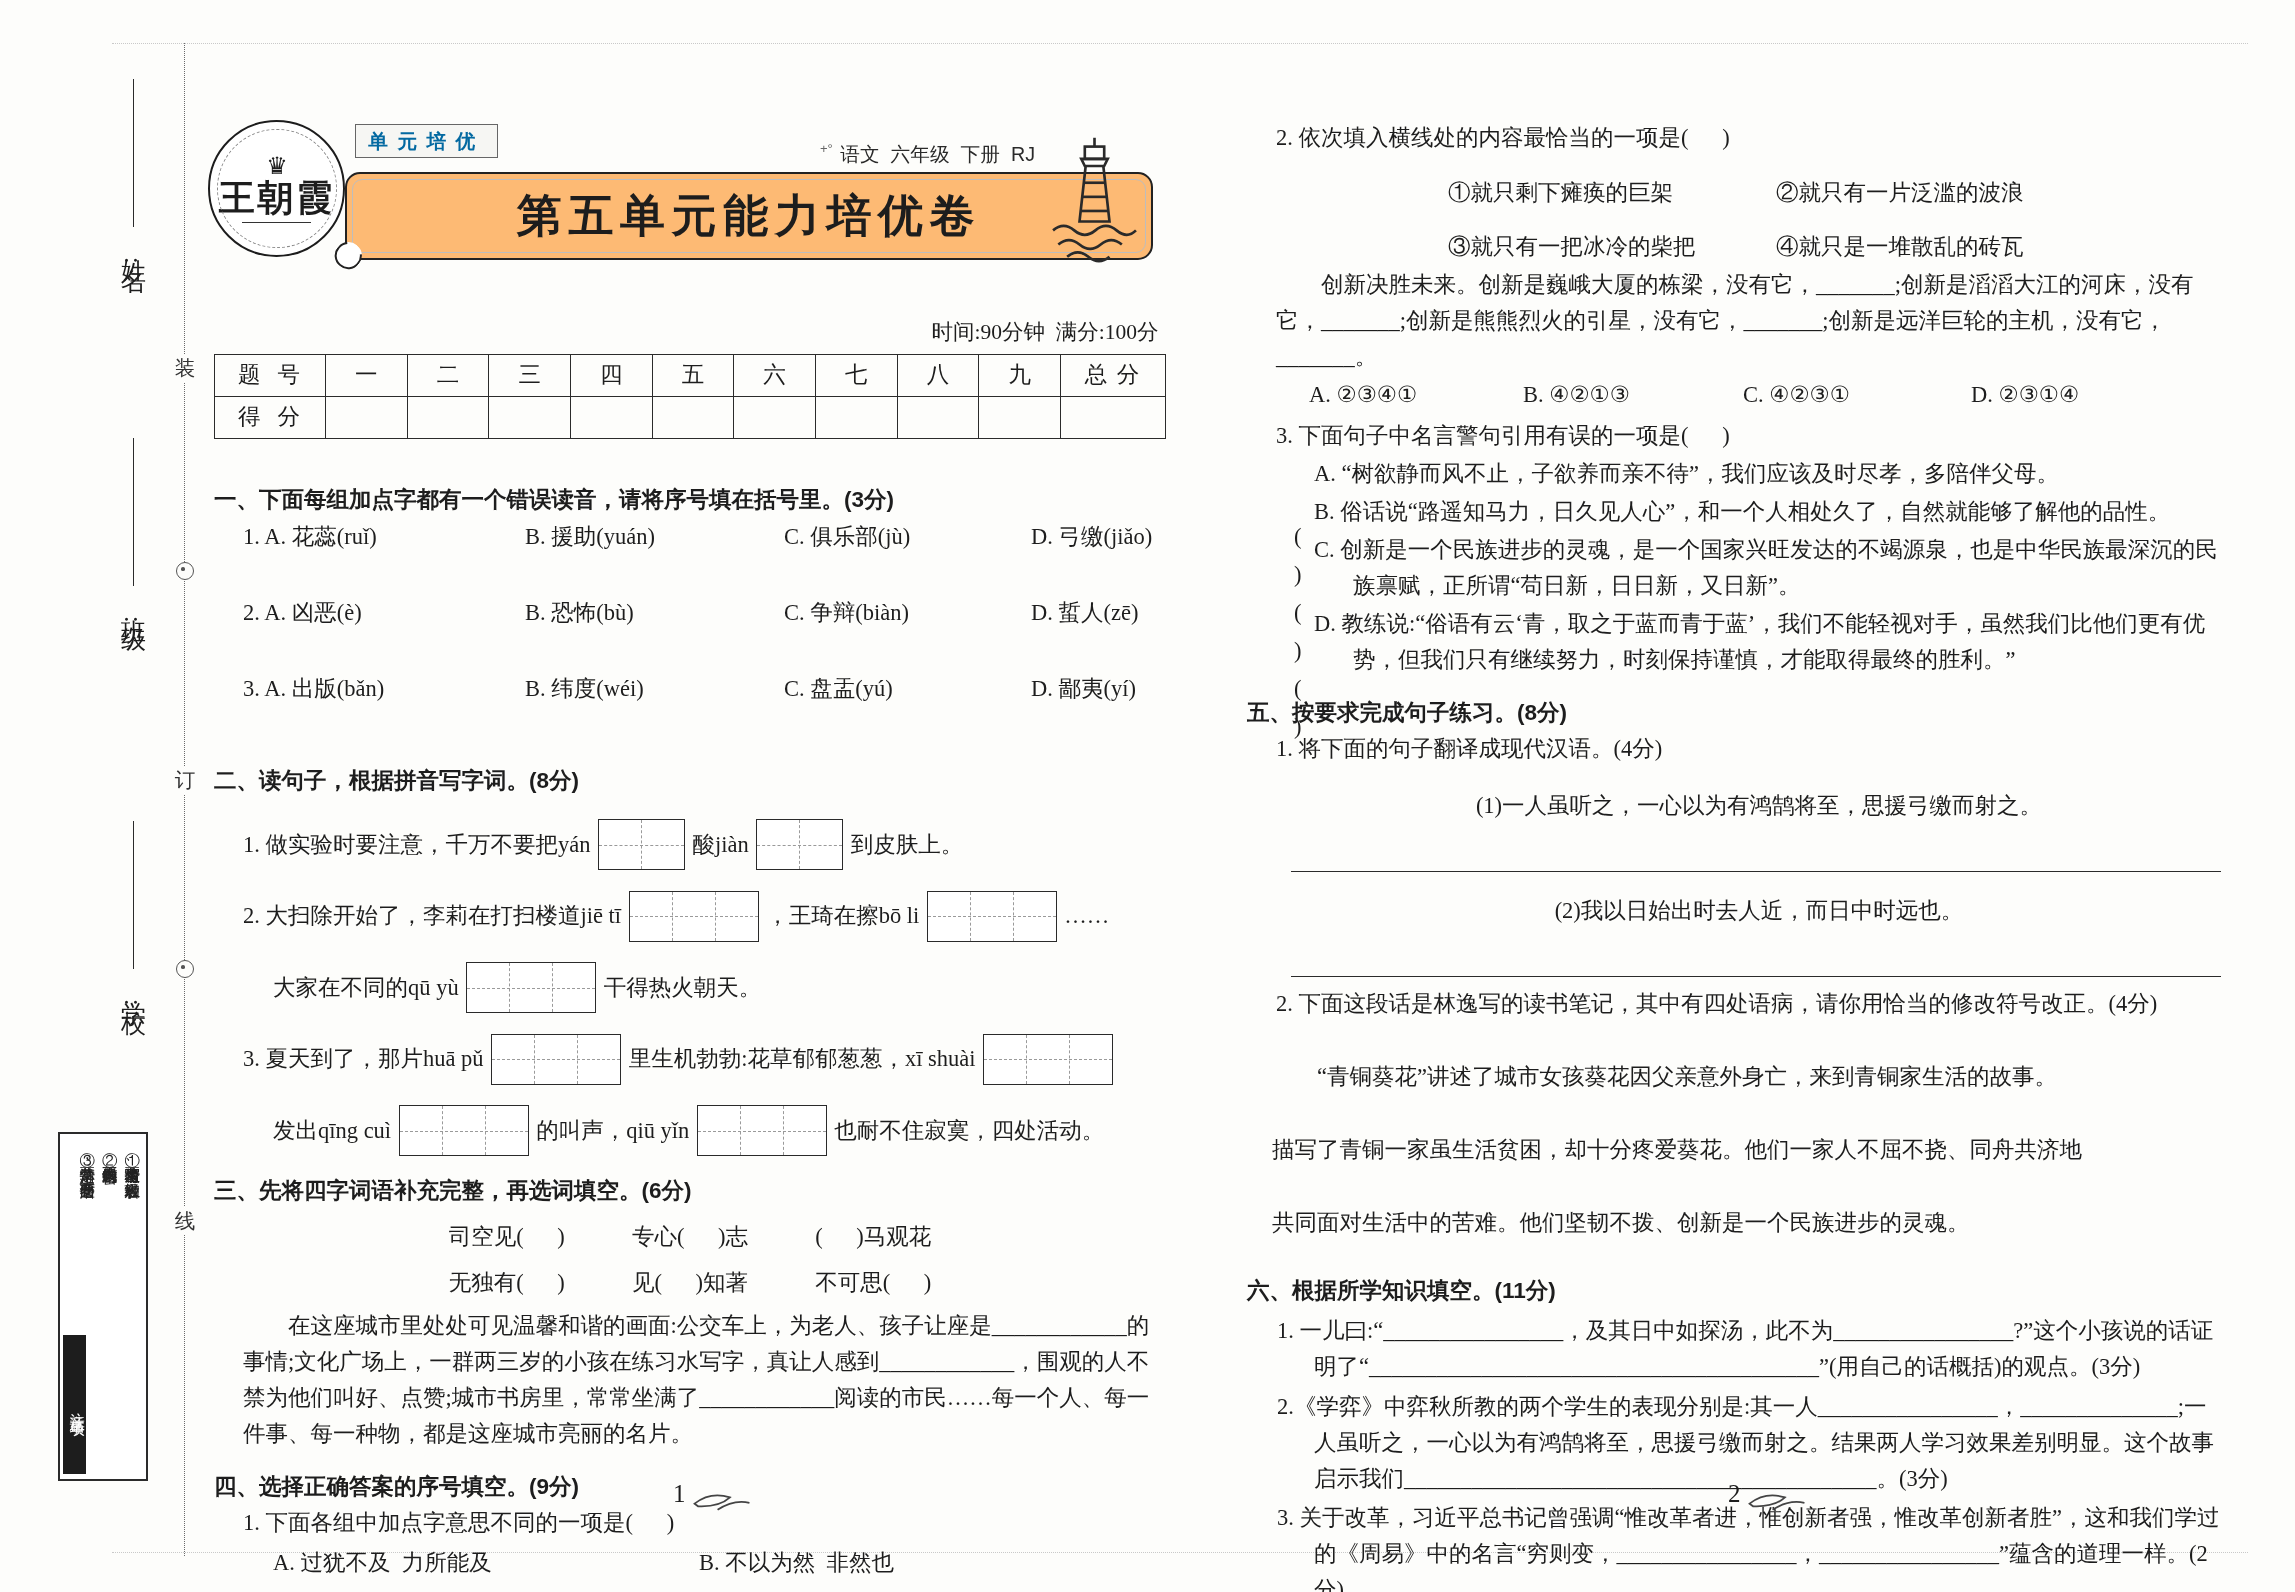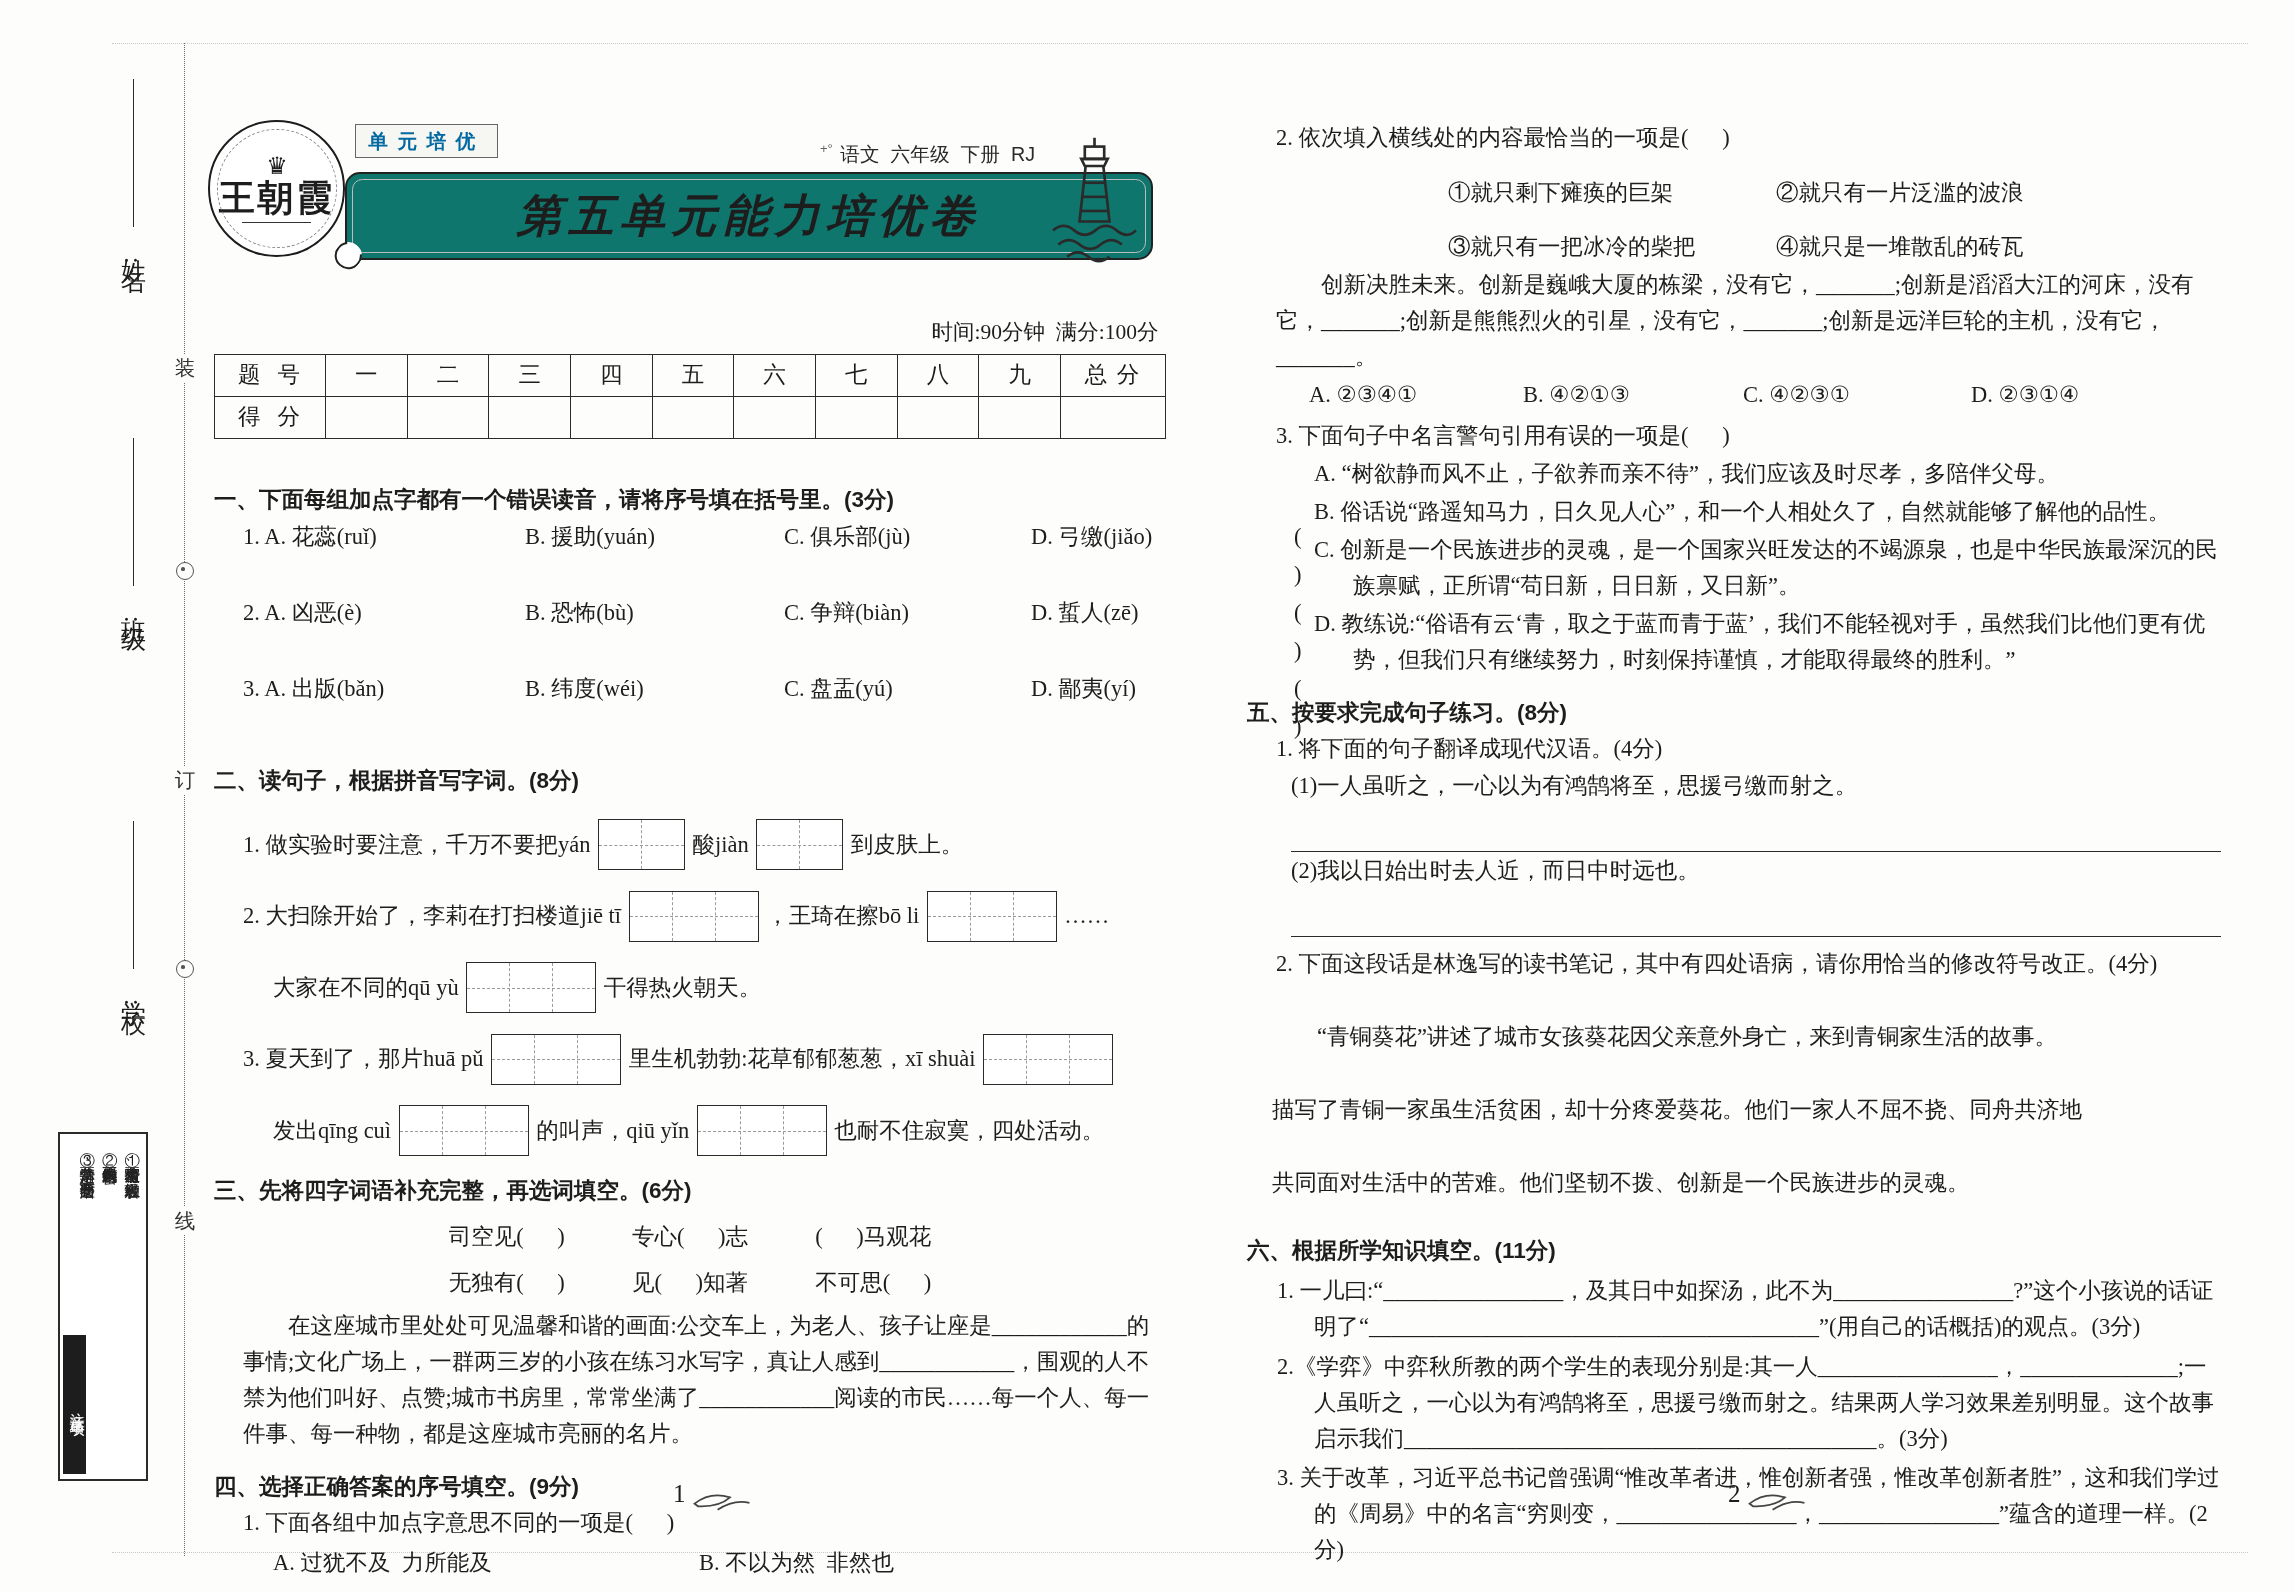--- a/index.html
+++ b/index.html
@@ -39,41 +39,41 @@
   .badge::after{content:"";position:absolute;inset:6.6px;border:1.4px dashed #8a8a8a;border-radius:50%;}
   .badge-crown{font-size:24px;line-height:24px;font-family:"DejaVu Sans",sans-serif;}
   .badge-name{font-size:36px;font-weight:bold;letter-spacing:2.8px;line-height:41px;}
   .badge-rule{width:69px;border-top:1.4px solid #333;margin-top:2.8px;}
   .series{position:absolute;left:141px;top:3.7px;width:141px;height:32px;border:1.4px solid #666;background:#f6f6f3;
     display:flex;align-items:center;justify-content:center;font-family:"Liberation Sans","DejaVu Sans",sans-serif;
     font-weight:bold;font-size:19.7px;letter-spacing:9.4px;color:#0369a1;z-index:4;}
   .subject{position:absolute;right:131px;top:11.2px;font-size:19.7px;font-family:"Liberation Sans","DejaVu Sans",sans-serif;color:#2a2a2a;}
   .submark{font-size:13px;vertical-align:super;margin-right:7.5px;color:#666;}
   .title-banner{position:absolute;left:131px;top:52px;width:804px;height:84px;border:2.3px solid #222;
-    border-radius:15px;background:#0f766e;display:flex;align-items:center;justify-content:center;z-index:2;font-style:italic;}
+    border-radius:15px;background:#fdba74;display:flex;align-items:center;justify-content:center;z-index:2;}
   .title-banner::before{content:"";position:absolute;inset:4.7px;border:0.9px solid #bdbdbd;border-radius:10.3px;}
   .banner-curl{position:absolute;left:-12px;bottom:-10.3px;width:22.5px;height:22.5px;border:2.3px solid #222;
     border-radius:50%;border-top-color:transparent;transform:rotate(40deg);background:#fff;}
   .paper-title{font-size:45px;font-weight:bold;letter-spacing:6.6px;}
   .lighthouse{position:absolute;left:832px;top:9.4px;width:97px;height:141px;z-index:3;}
   .time-score{margin-top:37px;height:32px;text-align:right;padding-right:7.5px;font-size:21.5px;}
 
   
   .score-table{width:100%;border-collapse:collapse;margin-top:7.5px;table-layout:fixed;}
   .score-table td{border:1.9px solid #2b2b2b;height:41px;text-align:center;font-size:22.5px;padding:0;margin-top:44px;}
   .score-table td.lbl{letter-spacing:1.9px;}
 
   
   .sec{margin-top:17px;}
   .sec.first{margin-top:43px;}
   .sec-title{font-family:"Liberation Sans","DejaVu Sans",sans-serif;font-weight:bold;font-size:22.5px;}
   .item{padding-left:29px;}
   .item-hang{padding-left:67px;text-indent:-37px;margin-top:3.7px;}
   .opt-hang{padding-left:106px;text-indent:-39px;margin-top:1.9px;}
-  .sub-item{padding-left:44px;margin-top:1px;}
+  .sub-item{padding-left:44px;margin-top:21px;text-align:center;}
 
   .s1-row{display:grid;grid-template-columns:234px 211px 199px 215px 1fr;padding-left:29px;line-height:38px;gap:48px;}
   .s1-row .bracket{justify-self:end;padding-right:43px;}
 
   .pline{display:flex;align-items:center;padding-left:29px;margin-top:20.6px;min-height:51px;}
   .pline.cont{padding-left:59px;}
   .pline span{flex:0 0 auto;}
   .hzbox{display:inline-flex;border:1.9px solid #2a2a2a;height:49px;position:relative;margin:0 7.5px;background:#fff;}
   .hzbox i{display:block;width:42px;height:100%;border-right:1.4px dashed #9a9a9a;}
   .hzbox i:last-child{border-right:none;}

